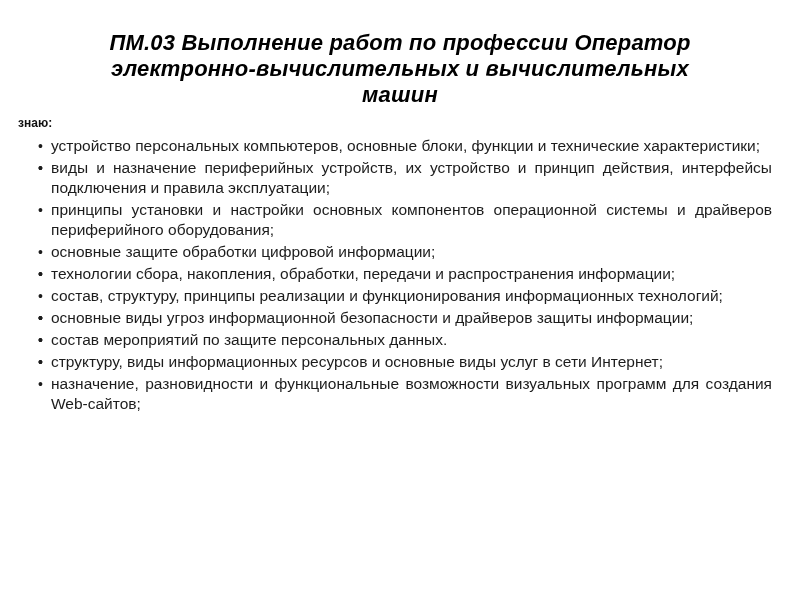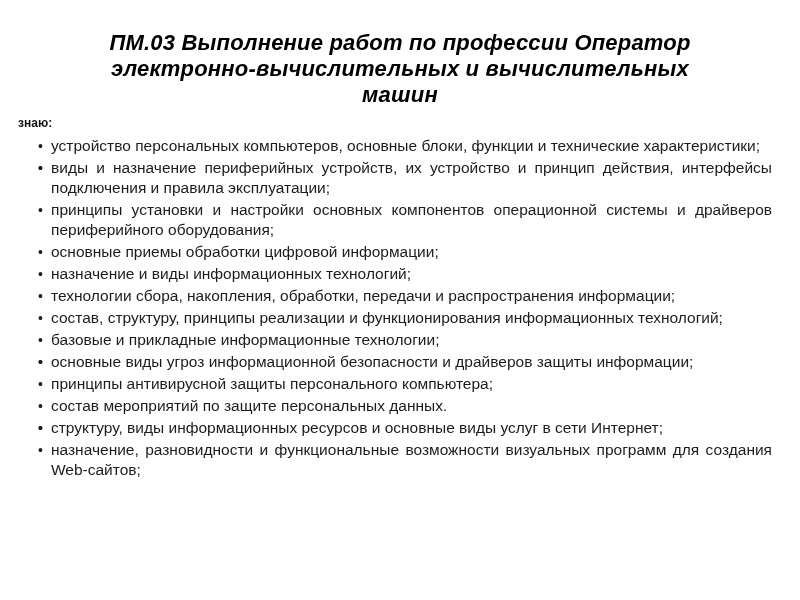--- a/index.html
+++ b/index.html
@@ -81,48 +81,45 @@
       <li>
       <span class="marker">•</span>
       <span class="item-text">виды и назначение периферийных устройств, их устройство и принцип действия, интерфейсы подключения и правила эксплуатации;</span>
     </li>
       <li>
       <span class="marker">•</span>
       <span class="item-text">принципы установки и настройки основных компонентов операционной системы и драйверов периферийного оборудования;</span>
     </li>
       <li>
       <span class="marker">•</span>
-      <span class="item-text">основные приемы обработки цифровой информации;</span>
+      <span class="item-text">основные защите обработки цифровой информации;</span>
     </li>
       <li>
       <span class="marker">•</span>
-      <span class="item-text">назначение и виды информационных технологий;</span>
     </li>
       <li>
       <span class="marker">•</span>
       <span class="item-text">технологии сбора, накопления, обработки, передачи и распространения информации;</span>
     </li>
       <li>
       <span class="marker">•</span>
       <span class="item-text">состав, структуру, принципы реализации и функционирования информационных технологий;</span>
     </li>
       <li>
       <span class="marker">•</span>
-      <span class="item-text">базовые и прикладные информационные технологии;</span>
     </li>
       <li>
       <span class="marker">•</span>
     </li>
       <li>
       <span class="marker">•</span>
       <span class="item-text">основные виды угроз информационной безопасности и драйверов защиты информации;</span>
     </li>
       <li>
       <span class="marker">•</span>
-      <span class="item-text">принципы антивирусной защиты персонального компьютера;</span>
     </li>
       <li>
       <span class="marker">•</span>
       <span class="item-text">состав мероприятий по защите персональных данных.</span>
     </li>
       <li>
       <span class="marker">•</span>
     </li>
       <li>
       <span class="marker">•</span>

